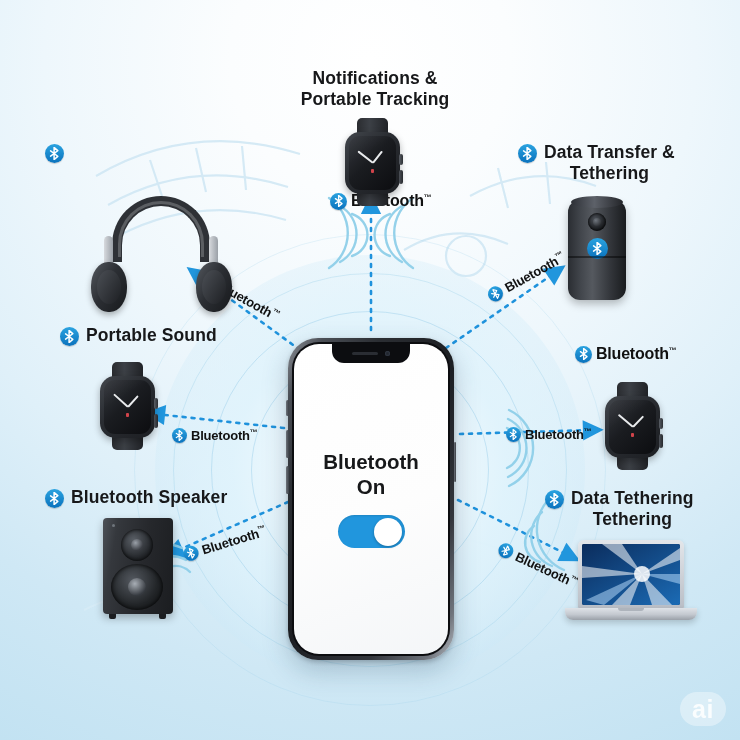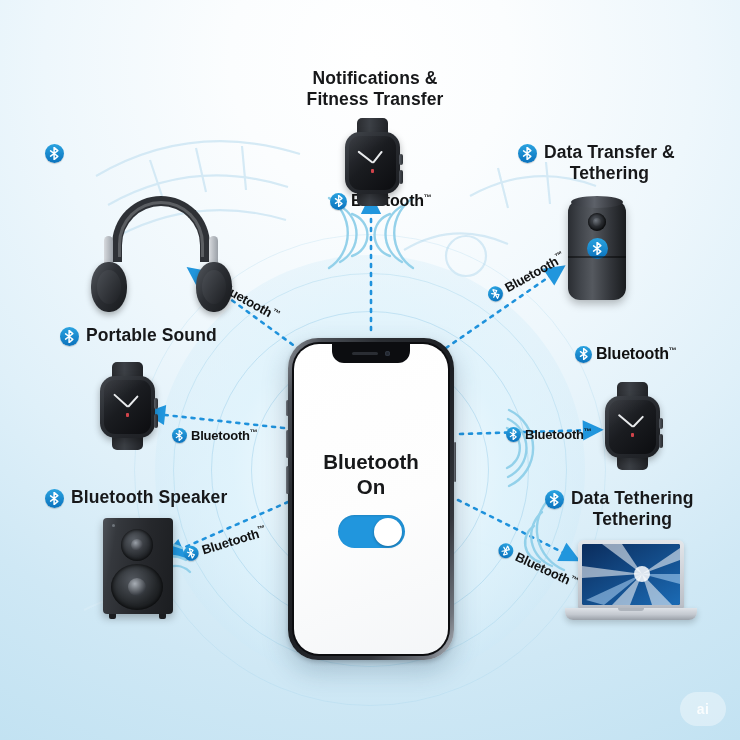--- a/index.html
+++ b/index.html
@@ -147,21 +147,21 @@
 
   
   .lt-lid{position:absolute;left:0;top:0;width:106px;height:69px;border-radius:6px 6px 2px 2px;background:linear-gradient(180deg,#e3e6ea,#b9bec6);padding:4px;box-sizing:border-box;box-shadow:0 2px 5px rgba(0,0,0,.16);}
   .lt-scr{width:100%;height:100%;border-radius:2px;overflow:hidden;background:#0d2a52;position:relative;}
   .lt-base{position:absolute;left:-13px;top:68px;width:132px;height:12px;border-radius:0 0 8px 8px;background:linear-gradient(180deg,#dfe3e8 0%,#c3c8cf 55%,#9aa0a8 100%);box-shadow:0 3px 6px rgba(0,0,0,.18);}
   .lt-notch{position:absolute;left:50%;top:0;transform:translateX(-50%);width:26px;height:3px;border-radius:0 0 3px 3px;background:#aeb4bc;}
 
   .wm{
     position:absolute;right:14px;bottom:14px;width:46px;height:34px;border-radius:17px;
     background:rgba(255,255,255,.38);display:flex;align-items:center;justify-content:center;
-    color:rgba(255,255,255,.85);font-size:14px;font-weight:600;letter-spacing:.5px;
+    color:rgba(255,255,255,.85);font-size:25px;font-weight:600;letter-spacing:.5px;
   }
 </style>
 </head>
 <body>
 
 <div id="stage">
 
   <svg class="bgsvg" viewBox="0 0 740 740">
     <g stroke="#cfe7f4" stroke-width="2.2" fill="none" opacity=".85">
       <path d="M108 205 q85 -48 180 -18"></path>
@@ -223,21 +223,21 @@
       <path d="M182 548 a44 44 0 0 0 -56 18"></path>
       <path d="M540 562 a20 20 0 0 1 -6 -36"></path>
       <path d="M552 566 a32 32 0 0 1 -10 -54"></path>
       <path d="M564 570 a44 44 0 0 1 -14 -72"></path>
     </g>
   </svg>
 
   <div class="label center" style="left:300px;top:68px;width:150px;">
     <div style="display:flex;flex-direction:column;align-items:center;">
       <span class="txt">Notifications &amp;</span>
-      <span class="txt">Fitness Transfer</span>
+      <span class="txt">Portable Tracking</span>
     </div>
   </div>
 
   <div class="label" style="left:45px;top:142px;">
     <span class="btbadge">
       <svg width="11" height="13" viewBox="0 0 11 13">
           <path d="M5.1 0.4 L8.8 3.6 L5.1 6.5 L5.1 0.4 M5.1 6.5 L8.8 9.4 L5.1 12.6 L5.1 6.5 M5.1 6.5 L1.6 3.9 M5.1 6.5 L1.6 9.1" fill="none" stroke="#ffffff" stroke-width="1.5" stroke-linejoin="round" stroke-linecap="round"></path>
         </svg>
     </span>
   </div>

